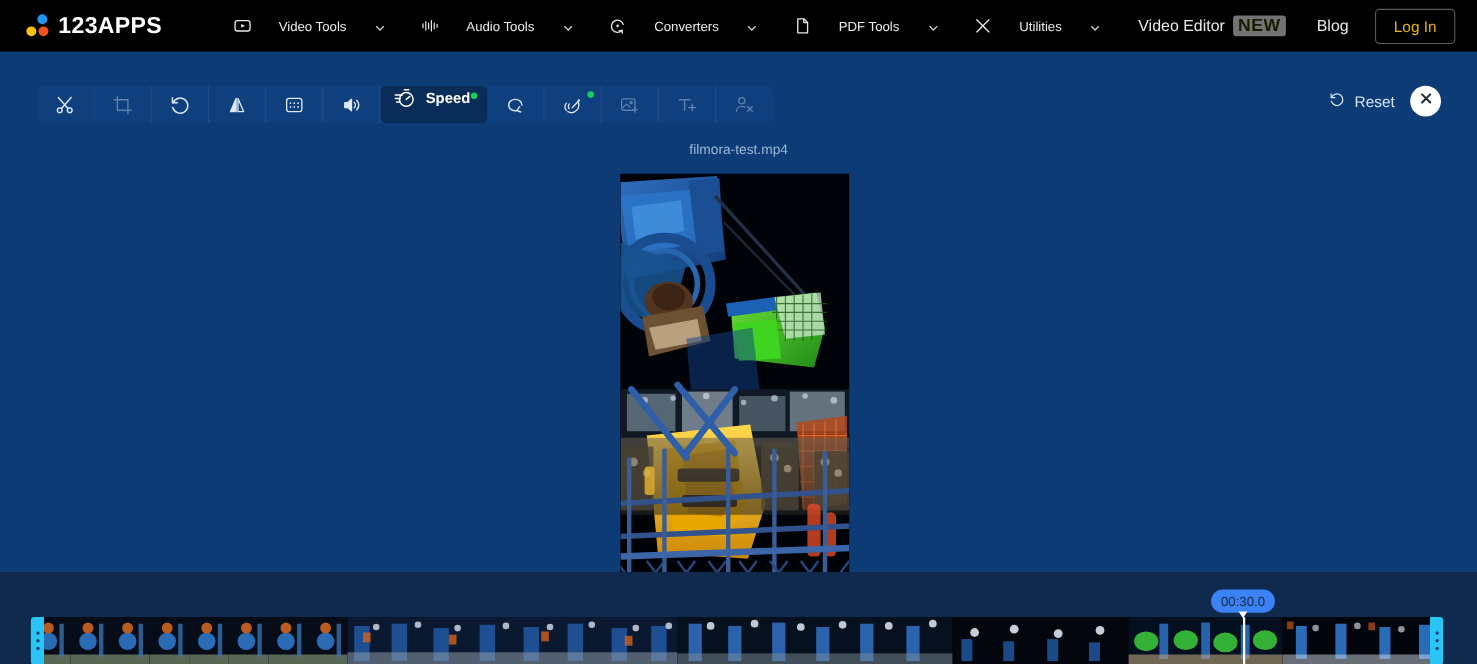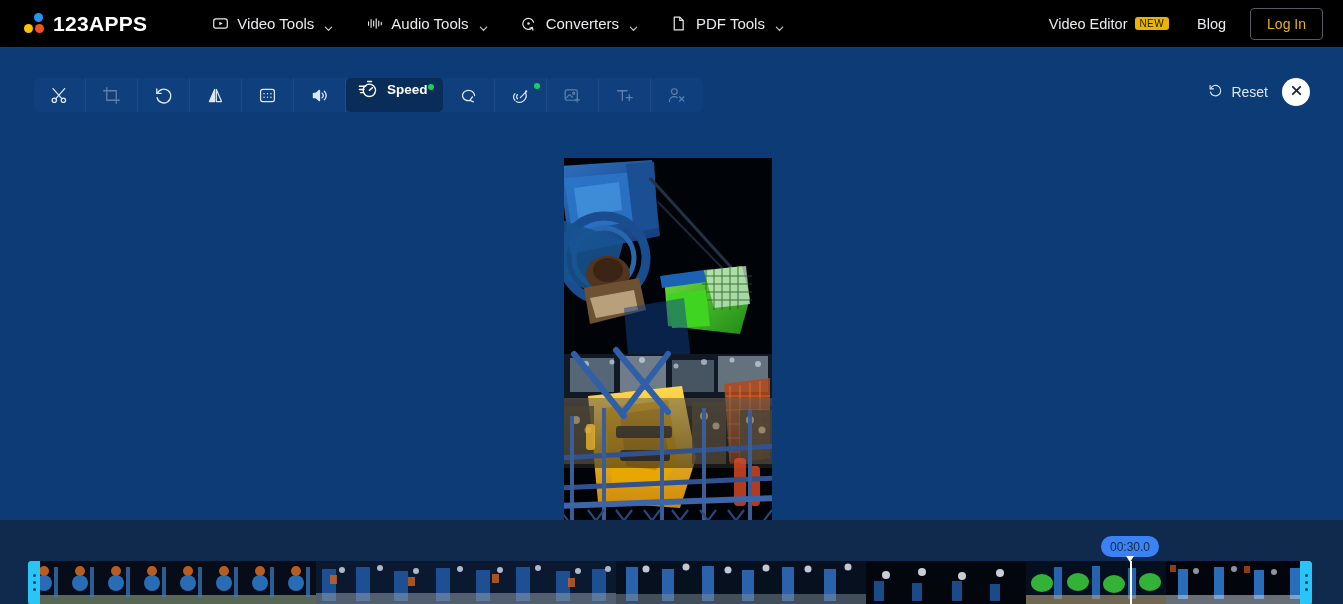--- a/index.html
+++ b/index.html
@@ -33,40 +33,40 @@
   .logo-dots i.d1 { background: #2196f3; left: 10px; top: 0px; }
   .logo-dots i.d2 { background: #ffc107; left: 0px; top: 11px; }
   .logo-dots i.d3 { background: #f4511e; left: 11px; top: 11px; }
   .logo-text {
     color: #ffffff; font-size: 21px; font-weight: bold;
     letter-spacing: 0.3px;
   }
 
   .nav { display: flex; align-items: center; margin-left: 48px; height: 47px; }
   .nav-item {
-    display: flex; align-items: center; gap: 8px;
-    color: #e8eaed; font-size: 15px;
+    display: flex; align-items: center; gap: 24px;
+    color: #e8eaed; font-size: 12px;
     padding: 16px 16px; height: 47px; cursor: pointer;
     white-space: nowrap;
   }
   .nav-item .ico { display: flex; align-items: center; justify-content: center; width: 18px; height: 18px; }
   .chev { width: 9px; height: 9px; display: inline-block; margin-left: 2px; }
 
   .header-right {
     margin-left: auto; display: flex; align-items: center;
     margin-right: 20px; gap: 0;
   }
   .hr-link {
     color: #e8eaed; font-size: 14.5px; padding: 0 14px;
     cursor: pointer; display: flex; align-items: center; gap: 7px;
     white-space: nowrap;
   }
   .badge-new {
-    background: #eab308; color: #1a1a00;
-    font-size: 10px; font-weight: normal; letter-spacing: .4px;
+    background: #737373; color: #1a1a00;
+    font-size: 16px; font-weight: bold; letter-spacing: .4px;
     border-radius: 3px; padding: 2px 5px 1.5px;
     line-height: 1;
   }
   .btn-login {
     border: 1px solid #555b61; border-radius: 4px;
     color: #eab308; font-size: 14px;
     padding: 7px 16px; cursor: pointer;
     margin-left: 10px; background: transparent;
     white-space: nowrap;
   }
@@ -253,20 +253,34 @@
         </svg>
       </span>
       <span>PDF Tools</span>
       <span class="chev">
         <svg width="9" height="9" viewBox="0 0 10 10" fill="none" stroke="#c7ccd1" stroke-width="1.3" stroke-linecap="round">
             <path d="M1.5 3.5 L5 7 L8.5 3.5"></path>
           </svg>
       </span>
     </div>
 
+    <div class="nav-item">
+      <span class="ico">
+        <svg width="17" height="17" viewBox="0 0 20 20" fill="none" stroke="#e8eaed" stroke-width="1.4" stroke-linecap="round">
+          <path d="M3.5 3.5 L12 12 M16.5 3.5 L8 12"></path>
+          <path d="M12 12 L16.5 16.5 M8 12 L3.5 16.5"></path>
+        </svg>
+      </span>
+      <span>Utilities</span>
+      <span class="chev">
+        <svg width="9" height="9" viewBox="0 0 10 10" fill="none" stroke="#c7ccd1" stroke-width="1.3" stroke-linecap="round">
+            <path d="M1.5 3.5 L5 7 L8.5 3.5"></path>
+          </svg>
+      </span>
+    </div>
   </div>
 
   <div class="header-right">
     <div class="hr-link">
       <span>Video Editor</span>
       <span class="badge-new">NEW</span>
     </div>
     <div class="hr-link">Blog</div>
     <div class="btn-login">Log In</div>
   </div>
@@ -392,20 +406,21 @@
     </div>
     <div class="close-btn">
       <span>
         <svg width="13" height="13" viewBox="0 0 14 14" stroke="#1b2b3c" stroke-width="2" stroke-linecap="round">
           <path d="M3 3 L11 11 M11 3 L3 11"></path>
         </svg>
       </span>
     </div>
   </div>
 
+  <div class="filename">filmora-test.mp4</div>
 
   <div class="preview">
     <svg width="208" height="410" viewBox="0 0 208 410">
       <defs>
         <linearGradient id="blueRide" x1="0" y1="0" x2="1" y2="1">
           <stop offset="0" stop-color="#2f6fc0"></stop>
             <stop offset="1" stop-color="#123a76"></stop>
         </linearGradient>
         <linearGradient id="greenCar" x1="0" y1="0" x2="1" y2="1">
           <stop offset="0" stop-color="#6fe03a"></stop>

